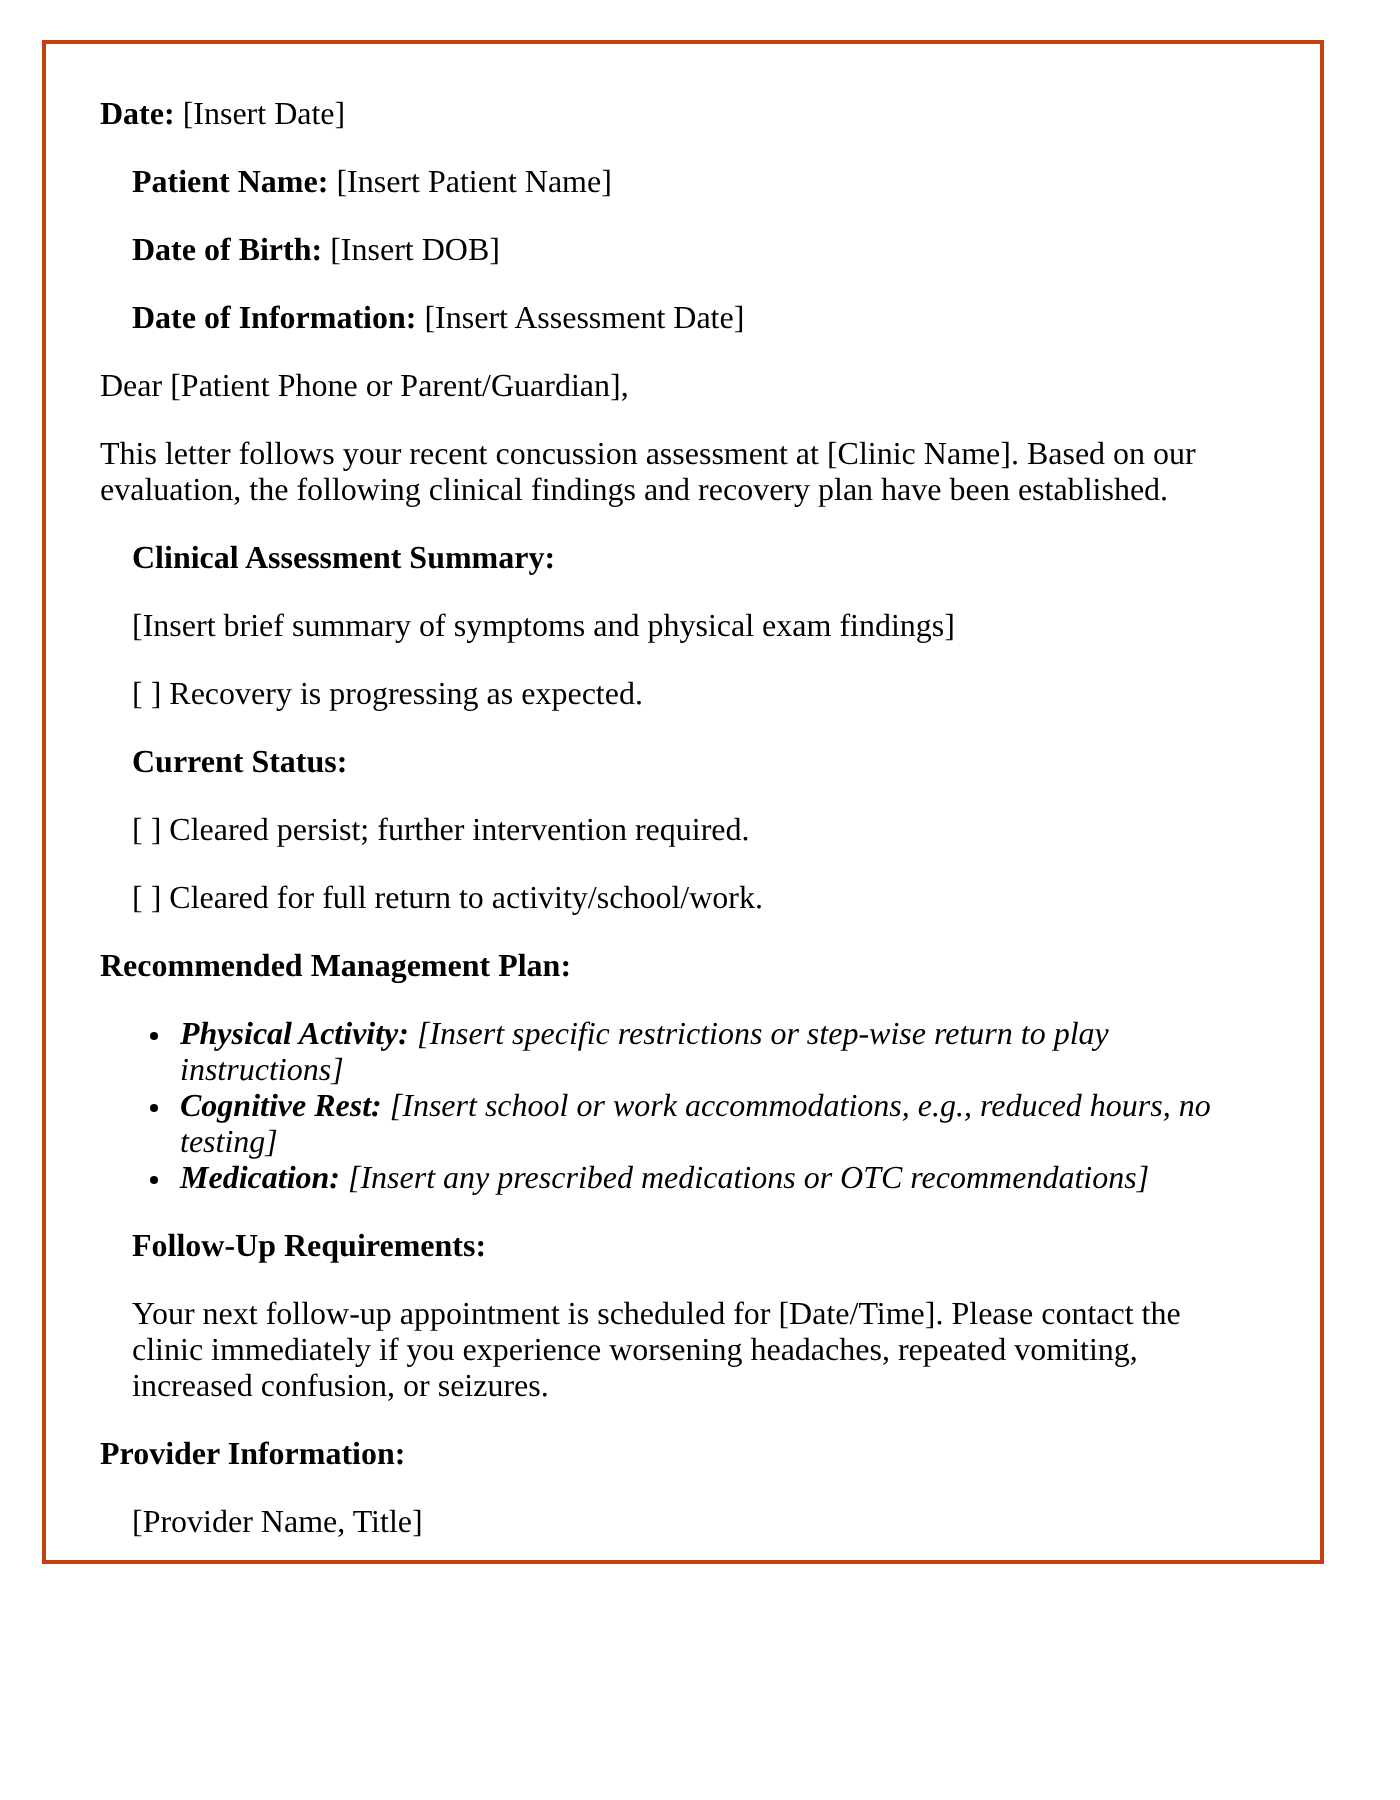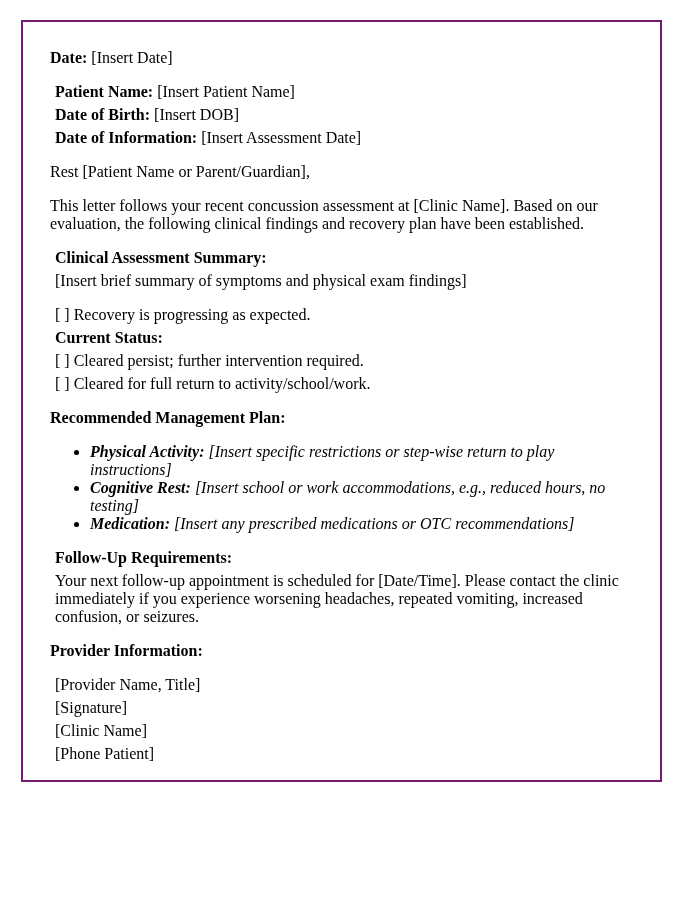--- a/index.html
+++ b/index.html
@@ -12,48 +12,48 @@
     position: relative;
     font-family: "Liberation Serif", "DejaVu Serif", serif;
     font-size: 16px;
     line-height: normal;
     color: #000000;
   }
   .page {
     position: absolute;
     left: 21px; top: 20px;
     width: 641px; height: 762px;
-    border: 2px solid #701a75;
+    border: 2px solid #c2410c;
     padding: 11px 27px;
     background: #ffffff;
     overflow: hidden;
   }
   .para { margin: 16px 0; }
   ul.para {
     margin: 16px 0;
     padding-left: 40px;
   }
   ul.para li { margin: 0; font-style: italic; }
-  .line { margin: 5px; }
+  .line { margin: 16px; }
   b { font-weight: bold; }
 </style>
 </head>
 <body>
 
 <div class="page">
 
   <p class="para"><b>Date:</b> <span>[Insert Date]</span></p>
 
   <div class="para">
     <div class="line"><b>Patient Name:</b> <span>[Insert Patient Name]</span></div>
     <div class="line"><b>Date of Birth:</b> <span>[Insert DOB]</span></div>
     <div class="line"><b>Date of Information:</b> <span>[Insert Assessment Date]</span></div>
   </div>
 
-  <p class="para">Rest [Patient Name or Parent/Guardian],</p>
+  <p class="para">Dear [Patient Phone or Parent/Guardian],</p>
 
   <p class="para">This letter follows your recent concussion assessment at [Clinic Name]. Based on our evaluation, the following clinical findings and recovery plan have been established.</p>
 
   <div class="para">
     <div class="line"><b>Clinical Assessment Summary:</b></div>
     <div class="line">[Insert brief summary of symptoms and physical exam findings]</div>
   </div>
 
   <div class="para">
     <div class="line"><span>[ ]</span> <span>Recovery is progressing as expected.</span></div>

